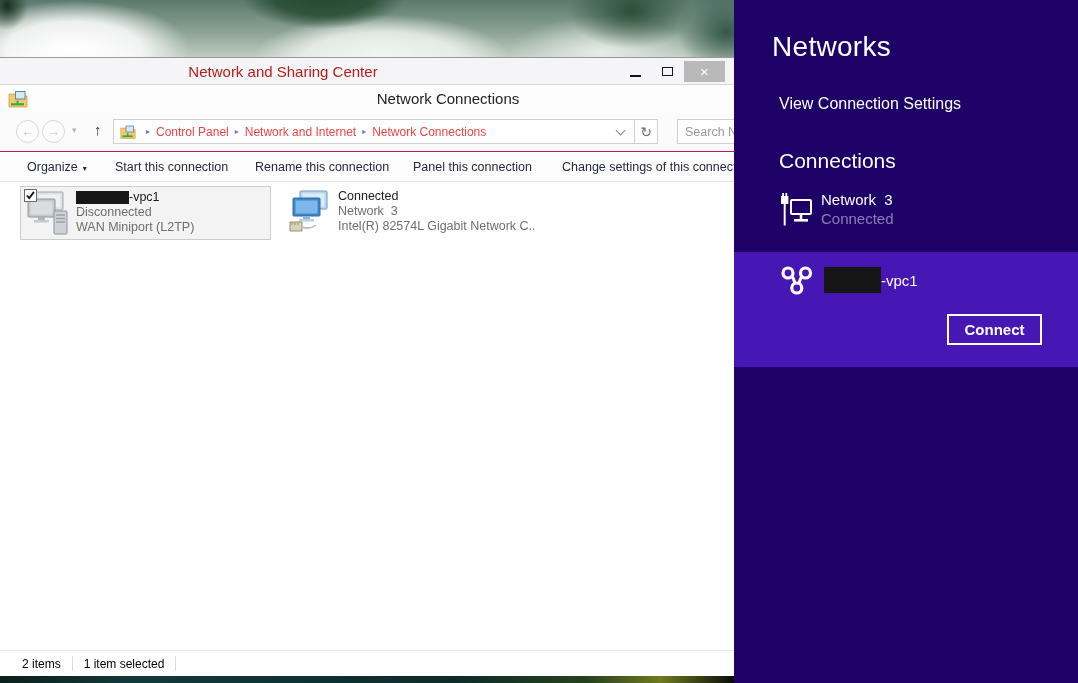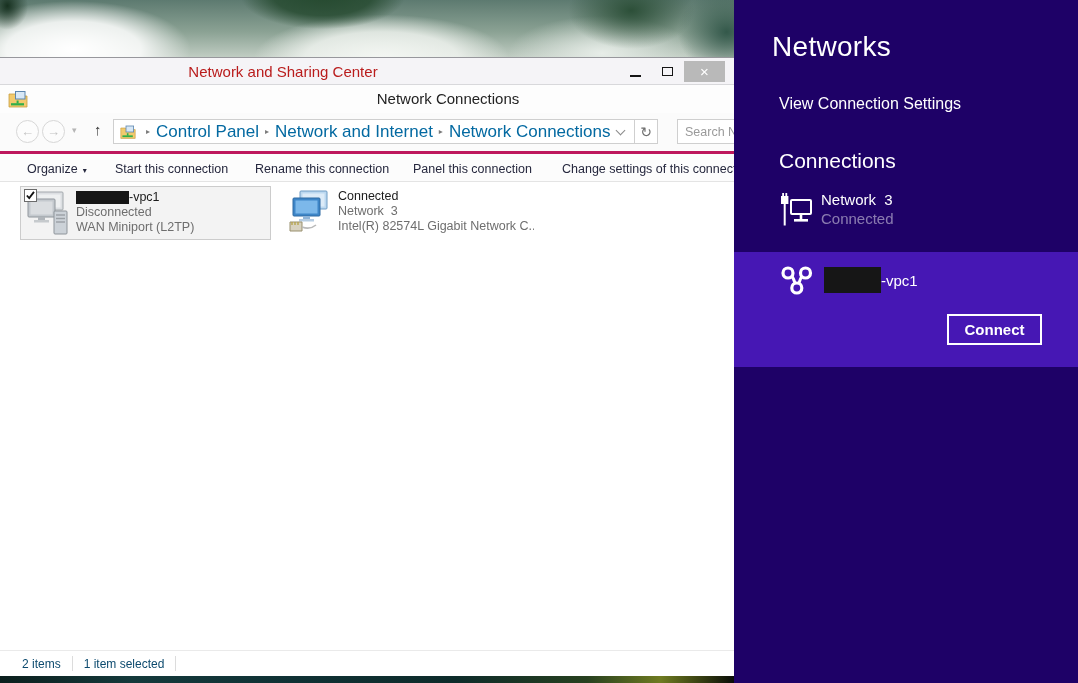--- a/index.html
+++ b/index.html
@@ -50,53 +50,53 @@
   .nav-circle { position:absolute; top:7px; width:23px; height:23px; border:1px solid #d7d7d7; border-radius:50%;
     display:flex; align-items:center; justify-content:center; color:#c3c3c3; font-size:13px; background:#fcfcfc; }
   .nav-back { left:16px; }
   .nav-fwd { left:42px; }
   .hist-caret { position:absolute; left:72px; top:12px; font-size:9px; color:#b5b5b5; }
   .up-arrow { position:absolute; left:94px; top:8px; font-size:15px; color:#3c3c3c; }
   .addr-box { position:absolute; left:113px; top:6px; width:522px; height:25px; background:#fff; border:1px solid #cfcfcf;
     display:flex; align-items:center; padding:0 6px; }
   .crumb-icon { margin-right:4px; display:flex; }
   .crumb-sep { font-size:8px; color:#7a7a7a; padding:0 6px; }
-  .crumb { font-size:17px; color:#0369a1; white-space:nowrap; cursor:default; }
+  .crumb { font-size:12px; color:#ef4444; white-space:nowrap; cursor:default; }
   .addr-spacer { flex:1; }
   .addr-caret { width:7px; height:7px; border-right:1.4px solid #8a8a8a; border-bottom:1.4px solid #8a8a8a;
     transform:rotate(45deg); margin:-3px 4px 0 0; }
   .refresh-box { position:absolute; left:634px; top:6px; width:24px; height:25px; border:1px solid #cfcfcf; background:#fff;
     display:flex; align-items:center; justify-content:center; font-size:14px; color:#6e6e6e; }
   .search-box { position:absolute; left:677px; top:6px; width:160px; height:25px; border:1px solid #cfcfcf; background:#fff; }
   .search-box input { width:100%; height:100%; border:none; outline:none; font-family:"Liberation Sans",sans-serif;
     font-size:12.5px; color:#6b6b6b; padding:0 7px; background:transparent; }
   .search-box input::placeholder { color:#9a9a9a; opacity:1; }
 
   .toolbar { position:absolute; left:0; top:66px; width:100%; height:31px; background:#fcfcfc;
-    border-top:3px solid #be185d; border-bottom:1px solid #e4e4e4; overflow:hidden; }
+    border-top:1px solid #be185d; border-bottom:1px solid #e4e4e4; overflow:hidden; }
   .tb-item { position:absolute; top:8px; font-size:12.5px; color:#26283e; white-space:nowrap; cursor:default; }
   .tb-caret { font-size:8px; color:#26283e; margin-left:5px; }
 
   .content { position:absolute; left:0; top:97px; width:100%; height:468px; background:#fff; }
   .tile { position:absolute; top:4px; width:251px; height:54px; display:flex; }
   .tile.selected { background:#f3f3f3; border:1px solid #cccccc; }
   .tile-1 { left:20px; }
   .tile-2 { left:283px; }
   .tile-iconwrap { position:relative; width:55px; flex:0 0 55px; }
   .tile-icon { position:absolute; left:4px; top:3px; }
   .tile-check { position:absolute; left:3px; top:2px; width:13px; height:13px; background:#fff; border:1px solid #6b6b6b;
     display:flex; align-items:center; justify-content:center; z-index:2; }
   .tile-text { padding-top:3px; overflow:hidden; }
   .tile-name { font-size:12.5px; color:#1b1b1b; line-height:15px; white-space:nowrap; display:flex; align-items:center; }
   .tile-sub { font-size:12.5px; color:#6e6e6e; line-height:15px; white-space:pre; }
   .redact { display:inline-block; width:53px; height:13px; background:#161616; }
 
   .statusbar { position:absolute; left:0; bottom:0; width:100%; height:26px; background:#fff; border-top:1px solid #eaeaea;
     display:flex; align-items:center; padding-left:22px; }
-  .status-text { font-size:12px; color:#0c4a6e; white-space:nowrap; }
+  .status-text { font-size:12px; color:#000000; white-space:nowrap; }
   .status-sep { width:1px; height:15px; background:#dcdcdc; margin:0 11px; }
 
   
   .flyout { position:absolute; left:734px; top:0; width:344px; height:683px; background:#1e0167; color:#fff; }
   .flyout-title { position:absolute; left:38px; top:31px; font-size:28px; font-weight:300; letter-spacing:.3px; }
   .flyout-link { position:absolute; left:45px; top:95px; font-size:16px; color:#ffffff; cursor:default; }
   .flyout-section { position:absolute; left:45px; top:149px; font-size:21px; font-weight:300; }
   .net-row { position:absolute; left:45px; top:190px; display:flex; cursor:default; }
   .net-row-icon { flex:0 0 42px; padding-top:2px; }
   .net-name { font-size:15px; line-height:19px; white-space:pre; }

